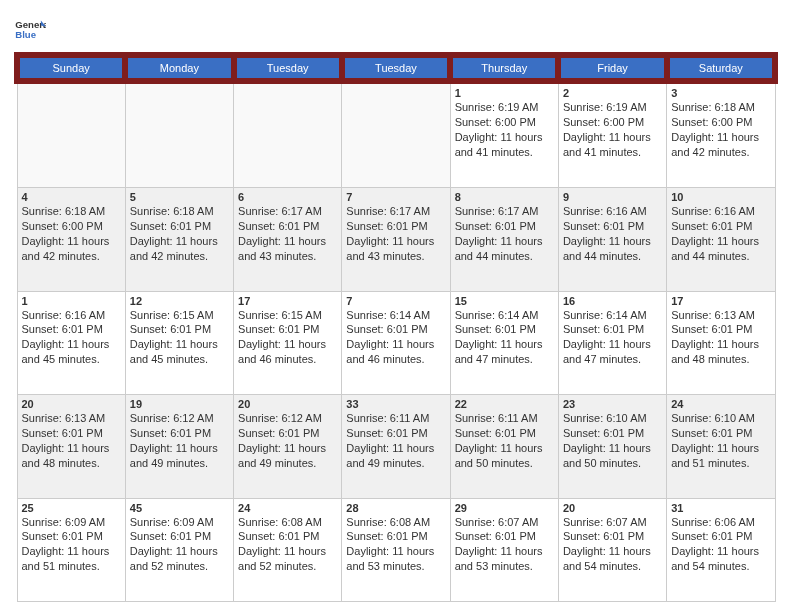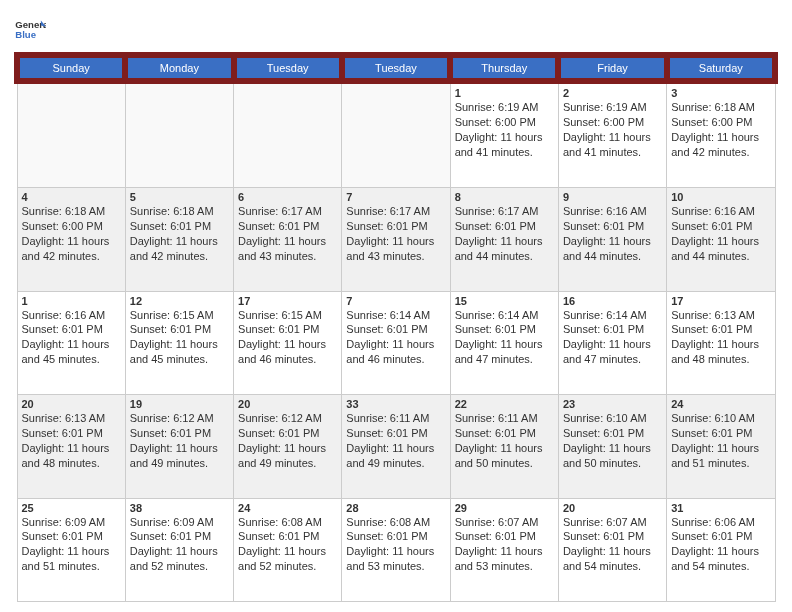--- a/index.html
+++ b/index.html
@@ -240,21 +240,21 @@
             <div class="day-num">24</div>
             <div class="day-info">Sunrise: 6:10 AM<br>Sunset: 6:01 PM<br>Daylight: 11 hours and 51 minutes.</div>
           </td>
         </tr>
         <tr>
           <td>
             <div class="day-num">25</div>
             <div class="day-info">Sunrise: 6:09 AM<br>Sunset: 6:01 PM<br>Daylight: 11 hours and 51 minutes.</div>
           </td>
           <td>
-            <div class="day-num">38</div>
+            <div class="day-num">45</div>
             <div class="day-info">Sunrise: 6:09 AM<br>Sunset: 6:01 PM<br>Daylight: 11 hours and 52 minutes.</div>
           </td>
           <td>
             <div class="day-num">24</div>
             <div class="day-info">Sunrise: 6:08 AM<br>Sunset: 6:01 PM<br>Daylight: 11 hours and 52 minutes.</div>
           </td>
           <td>
             <div class="day-num">28</div>
             <div class="day-info">Sunrise: 6:08 AM<br>Sunset: 6:01 PM<br>Daylight: 11 hours and 53 minutes.</div>
           </td>

